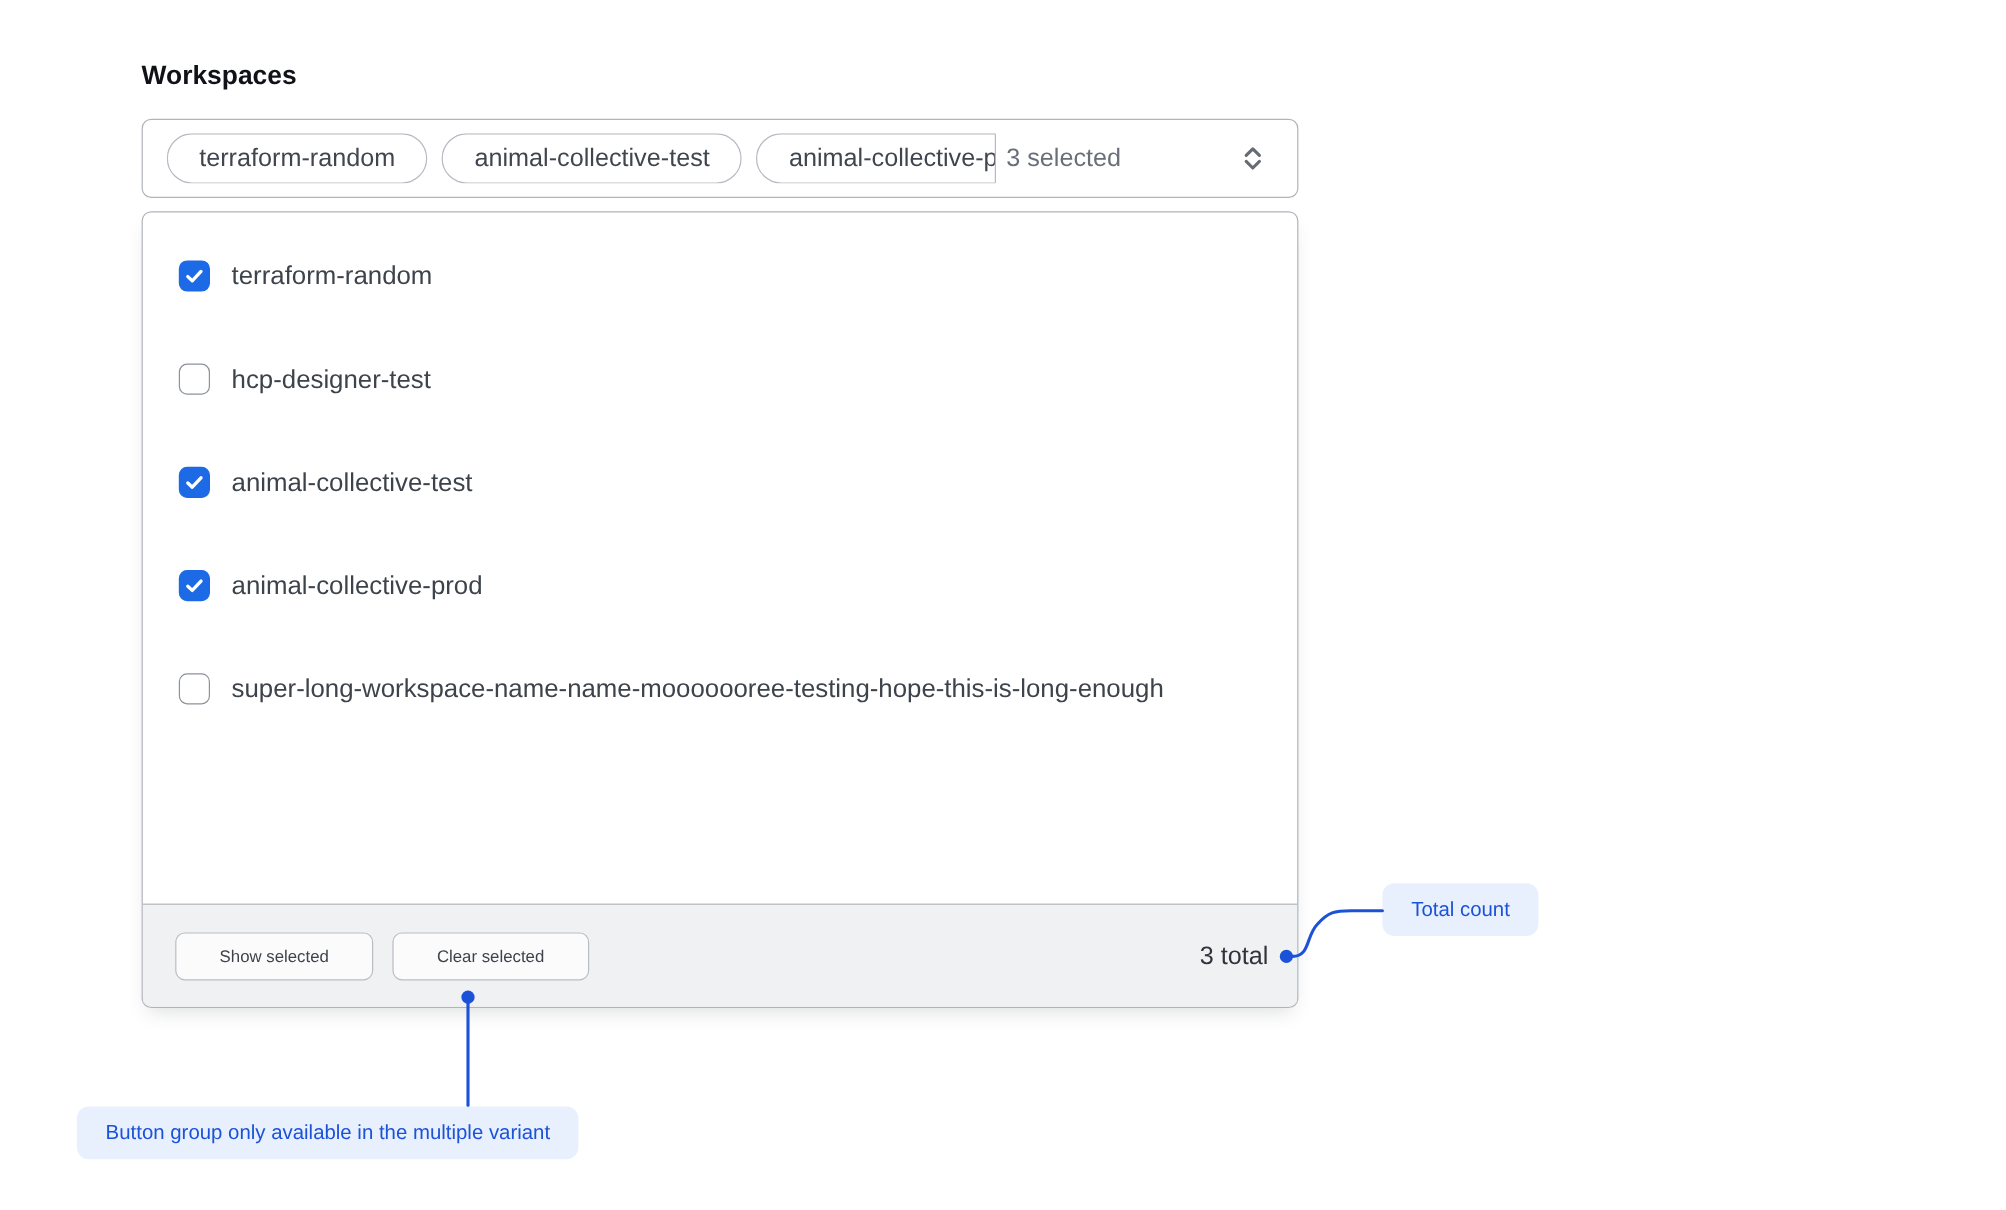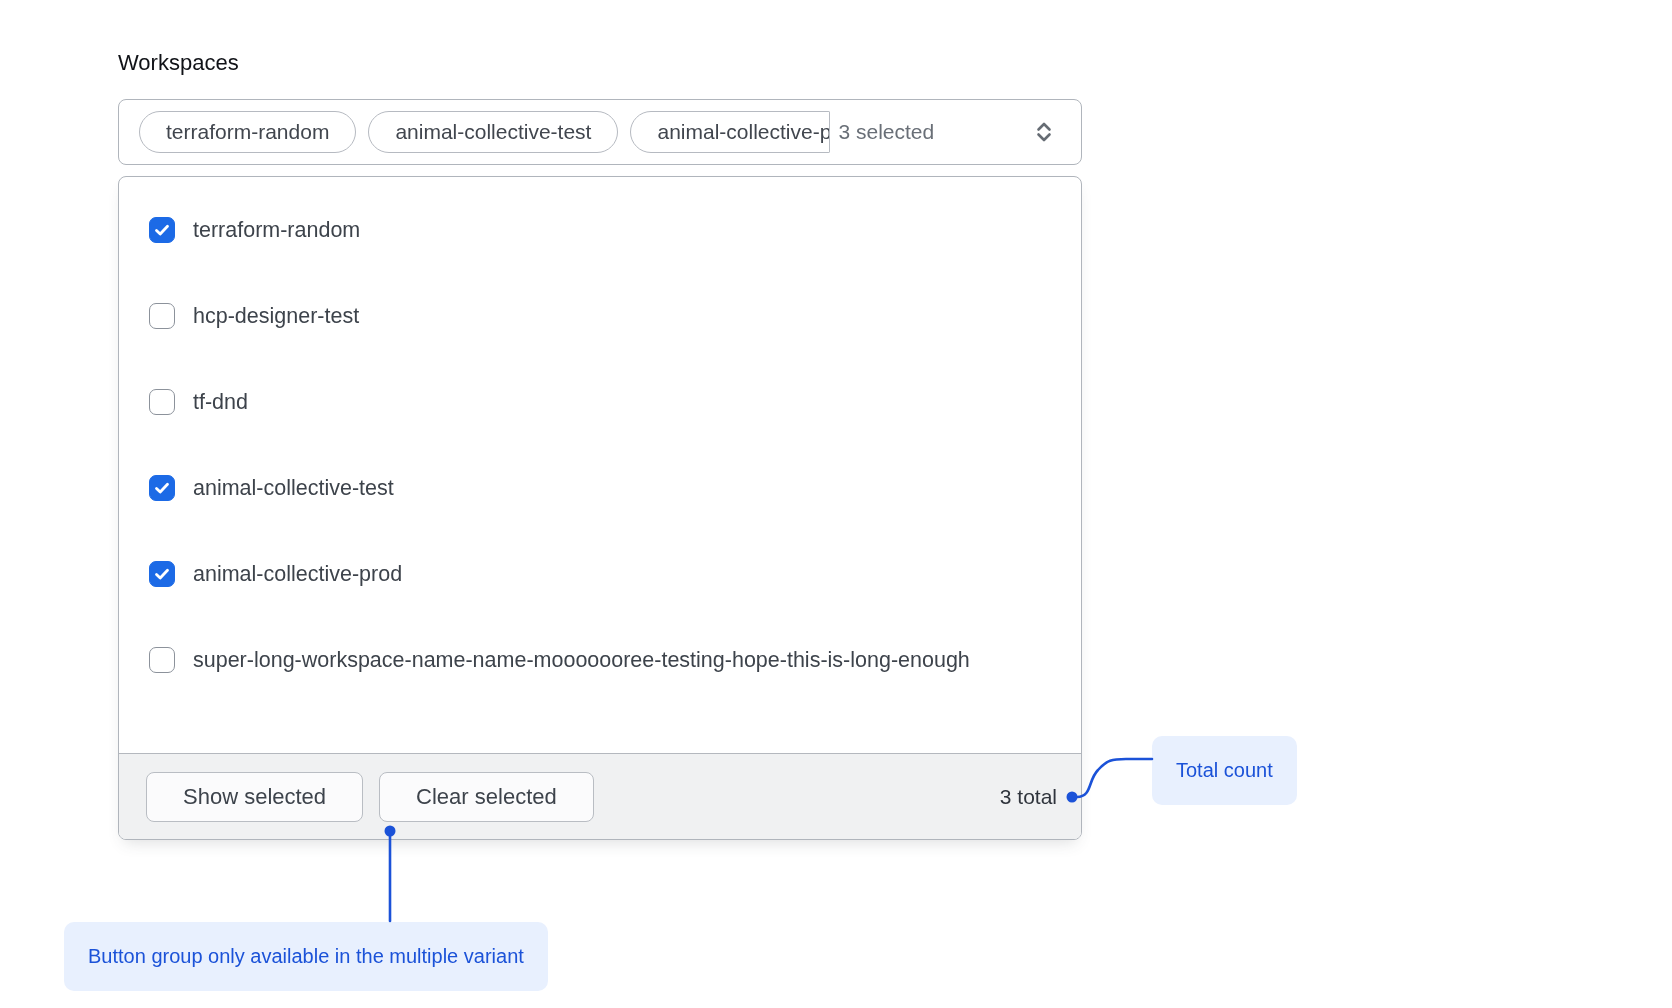--- a/index.html
+++ b/index.html
@@ -18,21 +18,21 @@
   }
   .canvas{
     position:relative;
     width:1672px;height:1008px;
     background:#ffffff;
     overflow:hidden;
   }
   
   .field-label{
     position:absolute;left:118px;top:50px;
-    font-size:22px;font-weight:400;color:#101217;
+    font-size:22px;font-weight:700;color:#101217;
   }
   
   .trigger{
     position:absolute;left:118px;top:99px;
     width:964px;height:66px;
     background:#fff;
     border:1.5px solid var(--border);
     border-radius:8px;
     display:flex;align-items:center;
     padding:0 24px 0 20px;
@@ -114,40 +114,40 @@
     flex:0 0 auto;
     height:86px;
     background:#f0f1f2;
     border-top:1.5px solid #b4b8be;
     display:flex;align-items:center;
     padding:0 24px 0 27px;
     gap:16px;
   }
   .btn{
     font-family:inherit;
-    font-size:22px;color:#3d434b;
+    font-size:14px;color:#3d434b;
     background:#fbfbfc;
     border:1.5px solid #b9bdc3;
     border-radius:8px;
     padding:11px 36px;
     cursor:pointer;
     white-space:nowrap;
   }
   .total{
     margin-left:auto;
     font-size:21px;color:#2f343c;
   }
   
   .annot-pill{
     position:absolute;
     background:var(--annot-bg);
     color:var(--annot);
-    font-size:20px;
+    font-size:17px;
     border-radius:10px;
-    padding:23px 24px;
+    padding:12px 24px;
     white-space:nowrap;
   }
   .annot-total{left:1152px;top:736px;}
   .annot-buttons{left:64px;top:922px;}
   .connectors{
     position:absolute;left:0;top:0;width:1672px;height:1008px;
     pointer-events:none;
   }
 </style>
 </head>
@@ -181,24 +181,20 @@
             </svg>
           </span>
     <span class="option-label">terraform-random</span>
   </li>
 
   <li class="option">
     <span class="checkbox"></span>
     <span class="option-label">hcp-designer-test</span>
   </li>
 
-  <li class="option">
-    <span class="checkbox"></span>
-    <span class="option-label">tf-dnd</span>
-  </li>
 
   <li class="option checked">
     <span class="checkbox">
             <svg width="18" height="18" viewBox="0 0 18 18" fill="none">
               <path d="M3.5 9.5 L7.2 13 L14.5 5.2" stroke="#ffffff" stroke-width="2.8" stroke-linecap="round" stroke-linejoin="round"></path>
             </svg>
           </span>
     <span class="option-label">animal-collective-test</span>
   </li>
 

